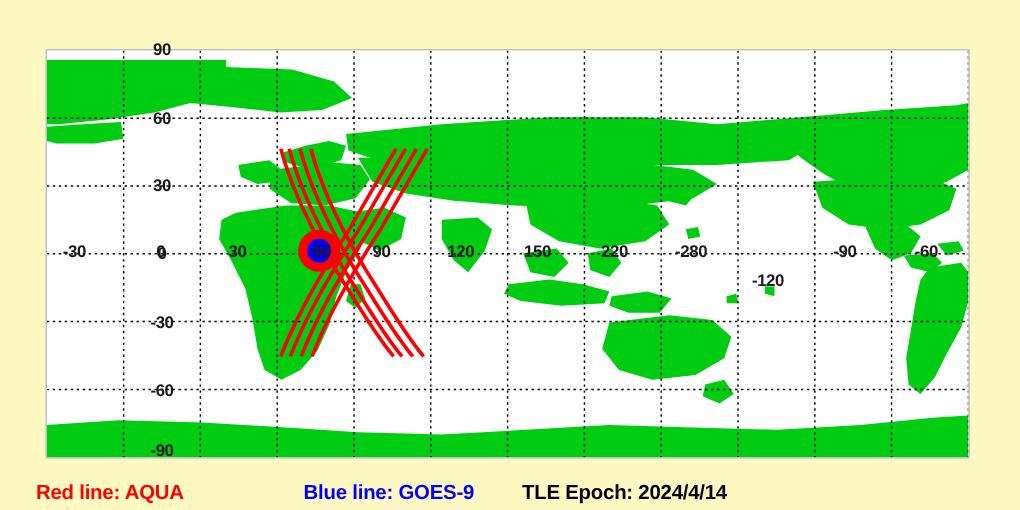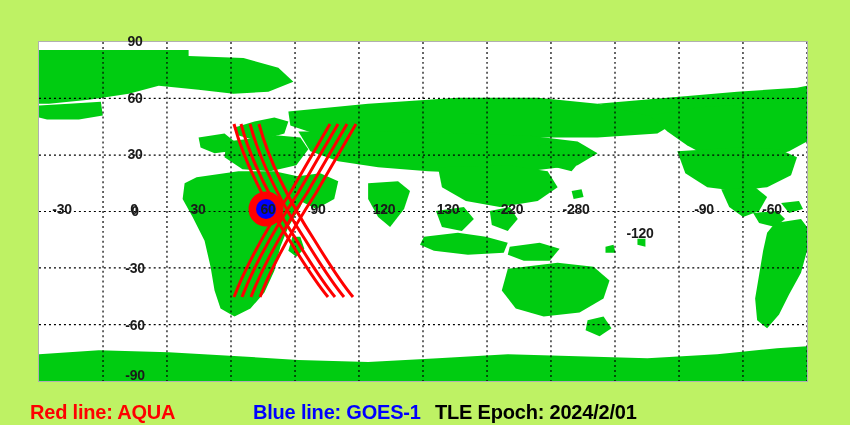--- a/index.html
+++ b/index.html
@@ -13,21 +13,21 @@
     position: relative;
     overflow: hidden;
     font-family: "Liberation Sans", sans-serif;
   }
 
   .app {
     position: absolute;
     left: 0; top: 0;
     width: 850px;
     height: 425px;
-    background: #bef264;
+    background: #fef9c3;
   }
 
   
   .map-frame {
     position: absolute;
     left: 38px;
     top: 41px;
     width: 770px;
     height: 341px;
     background: #ffffff;
@@ -71,21 +71,21 @@
   .footer {
     position: absolute;
     left: 0;
     top: 394px;
     width: 850px;
     height: 31px;
   }
   .legend-item {
     position: absolute;
     font-family: "Liberation Sans", sans-serif;
-    font-size: 20px;
+    font-size: 17px;
     font-weight: bold;
     white-space: nowrap;
     line-height: 1;
     letter-spacing: -0.2px;
   }
   .legend-red  { left: 30px;  top: 8px; color: #ff0000; }
   .legend-blue { left: 253px; top: 8px; color: #0000ff; }
   .legend-epoch{ left: 435px; top: 8px; color: #000000; }
 </style>
 </head>
@@ -209,26 +209,26 @@
   <div class="axis-label lat-label" style="left:135px; top:268px;">-30</div>
   <div class="axis-label lat-label" style="left:135px; top:325px;">-60</div>
   <div class="axis-label lat-label" style="left:135px; top:375px;">-90</div>
 
   <div class="axis-label lon-label" style="left:62px;  top:209px;">-30</div>
   <div class="axis-label lon-label" style="left:134px; top:209px;">0</div>
   <div class="axis-label lon-label" style="left:198px; top:209px;">30</div>
   <div class="axis-label lon-label" style="left:268px; top:209px;">60</div>
   <div class="axis-label lon-label" style="left:318px; top:209px;">90</div>
   <div class="axis-label lon-label" style="left:384px; top:209px;">120</div>
-  <div class="axis-label lon-label" style="left:448px; top:209px;">130</div>
+  <div class="axis-label lon-label" style="left:448px; top:209px;">150</div>
   <div class="axis-label lon-label" style="left:512px; top:209px;">220</div>
   <div class="axis-label lon-label" style="left:576px; top:209px;">-280</div>
   <div class="axis-label lon-label" style="left:640px; top:209px;margin-top:24px;">-120</div>
   <div class="axis-label lon-label" style="left:704px; top:209px;">-90</div>
   <div class="axis-label lon-label" style="left:772px; top:209px;">-60</div>
 
   <div class="footer">
     <div class="legend-item legend-red">Red line: AQUA</div>
-    <div class="legend-item legend-blue">Blue line: GOES-1</div>
-    <div class="legend-item legend-epoch">TLE Epoch: 2024/2/01</div>
+    <div class="legend-item legend-blue">Blue line: GOES-9</div>
+    <div class="legend-item legend-epoch">TLE Epoch: 2024/4/14</div>
   </div>
 
 </div>
 
 </body></html>

